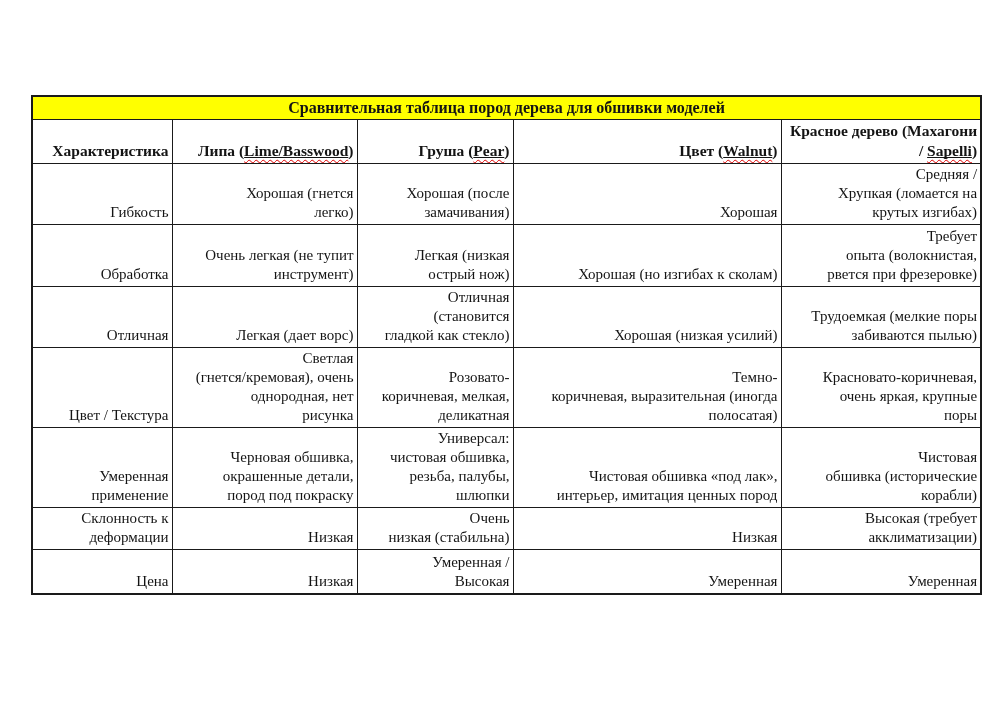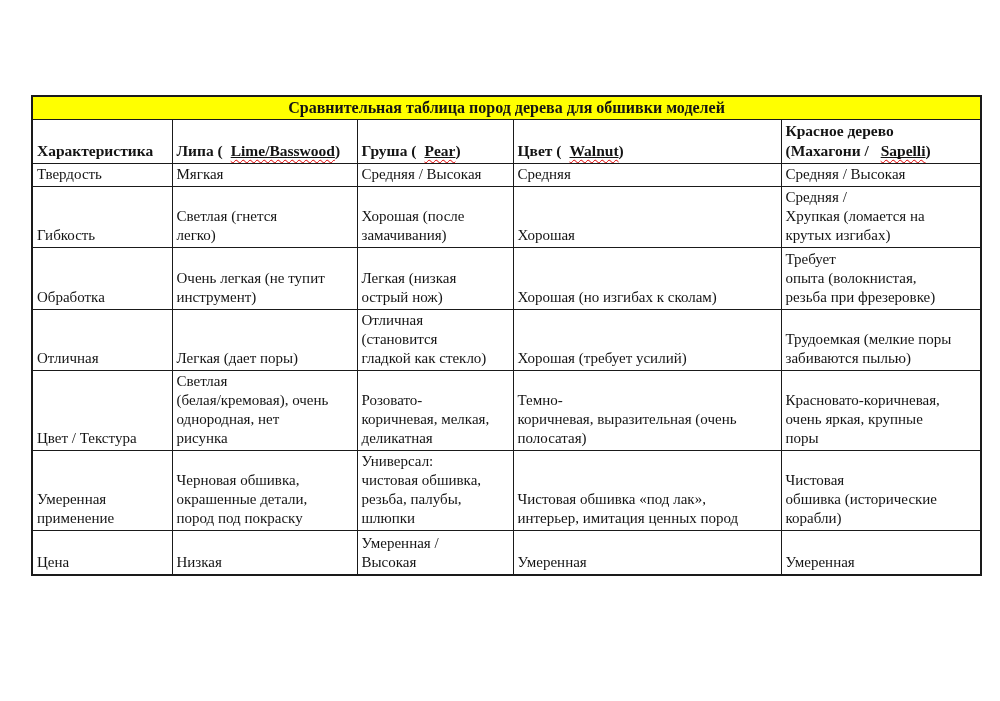--- a/index.html
+++ b/index.html
@@ -21,26 +21,26 @@
     top: 95px;
     width: 949px;
     border-collapse: collapse;
     table-layout: fixed;
     border: 2px solid #1a1a1a;
     color: #141414;
   }
   table.cmp td, table.cmp th {
     border: 1px solid #1a1a1a;
     vertical-align: bottom;
-    padding: 1px 14px 2px 4px;
+    padding: 1px 3px 2px 4px;
     font-size: 15px;
     line-height: 19px;
     white-space: pre-line;
     overflow: hidden;
-    text-align: left;
+    text-align: right;
     font-weight: normal;
   }
   tr.title-row td {
     background: #FFFF00;
     text-align: center;
     vertical-align: middle;
     font-weight: bold;
     font-size: 16px;
     line-height: 21px;
     white-space: normal;
@@ -53,21 +53,20 @@
     white-space: normal;
   }
   .u { text-decoration: underline; text-decoration-thickness: 1px; }
   .sq {
     text-decoration-line: underline;
     text-decoration-style: wavy;
     text-decoration-color: #DD0000;
     text-decoration-thickness: 1px;
     text-underline-offset: 3px;
     text-decoration-skip-ink: none;
-    margin-left: 8px;
   }
 </style>
 </head>
 <body>
 
 <div class="page">
   <table class="cmp">
     <colgroup>
       <col style="width:140px">
       <col style="width:185px">
@@ -82,74 +81,67 @@
     </tr>
 
     <tr class="head-row" style="height:40px">
       <th>Характеристика</th>
       <th><span>Липа (</span><span class="u"><span class="sq">Lime/Basswood</span></span><span>)</span></th>
       <th><span>Груша (</span><span class="u"><span class="sq">Pear</span></span><span>)</span></th>
       <th><span>Цвет (</span><span class="u"><span class="sq">Walnut</span></span><span>)</span></th>
       <th><span>Красное дерево (Махагони / </span><span class="u"><span class="sq">Sapelli</span></span><span>)</span></th>
     </tr>
 
-    <tr style="height:21px">
-      <td>Твердость</td>
-      <td>Мягкая</td>
-      <td>Средняя / Высокая</td>
-      <td>Средняя</td>
-      <td>Средняя / Высокая</td>
-    </tr>
 
     <tr style="height:58px">
       <td>Гибкость</td>
-      <td>Светлая (гнется
+      <td>Хорошая (гнется
 легко)</td>
       <td>Хорошая (после
 замачивания)</td>
       <td>Хорошая</td>
       <td>Средняя /
 Хрупкая (ломается на
 крутых изгибах)</td>
     </tr>
 
     <tr style="height:62px">
       <td>Обработка</td>
       <td>Очень легкая (не тупит
 инструмент)</td>
       <td>Легкая (низкая
 острый нож)</td>
       <td>Хорошая (но изгибах к сколам)</td>
       <td>Требует
 опыта (волокнистая,
-резьба при фрезеровке)</td>
+рвется при фрезеровке)</td>
     </tr>
 
     <tr style="height:58px">
       <td>Отличная</td>
-      <td>Легкая (дает поры)</td>
+      <td>Легкая (дает ворс)</td>
       <td>Отличная
 (становится
 гладкой как стекло)</td>
-      <td>Хорошая (требует усилий)</td>
+      <td>Хорошая (низкая усилий)</td>
       <td>Трудоемкая (мелкие поры
 забиваются пылью)</td>
     </tr>
 
     <tr style="height:80px">
       <td>Цвет / Текстура</td>
       <td>Светлая
-(белая/кремовая), очень
+(гнется/кремовая), очень
 однородная, нет
 рисунка</td>
       <td>Розовато-
 коричневая, мелкая,
 деликатная</td>
       <td>Темно-
-коричневая, выразительная (очень
+коричневая, выразительная (иногда
 полосатая)</td>
       <td>Красновато-коричневая,
 очень яркая, крупные
 поры</td>
     </tr>
 
     <tr style="height:76px">
       <td>Умеренная
 применение</td>
       <td>Черновая обшивка,
@@ -159,20 +151,30 @@
 чистовая обшивка,
 резьба, палубы,
 шлюпки</td>
       <td>Чистовая обшивка «под лак»,
 интерьер, имитация ценных пород</td>
       <td>Чистовая
 обшивка (исторические
 корабли)</td>
     </tr>
 
+    <tr style="height:42px">
+      <td>Склонность к
+деформации</td>
+      <td>Низкая</td>
+      <td>Очень
+низкая (стабильна)</td>
+      <td>Низкая</td>
+      <td>Высокая (требует
+акклиматизации)</td>
+    </tr>
 
     <tr style="height:45px">
       <td>Цена</td>
       <td>Низкая</td>
       <td>Умеренная /
 Высокая</td>
       <td>Умеренная</td>
       <td>Умеренная</td>
     </tr>
   </tbody>

